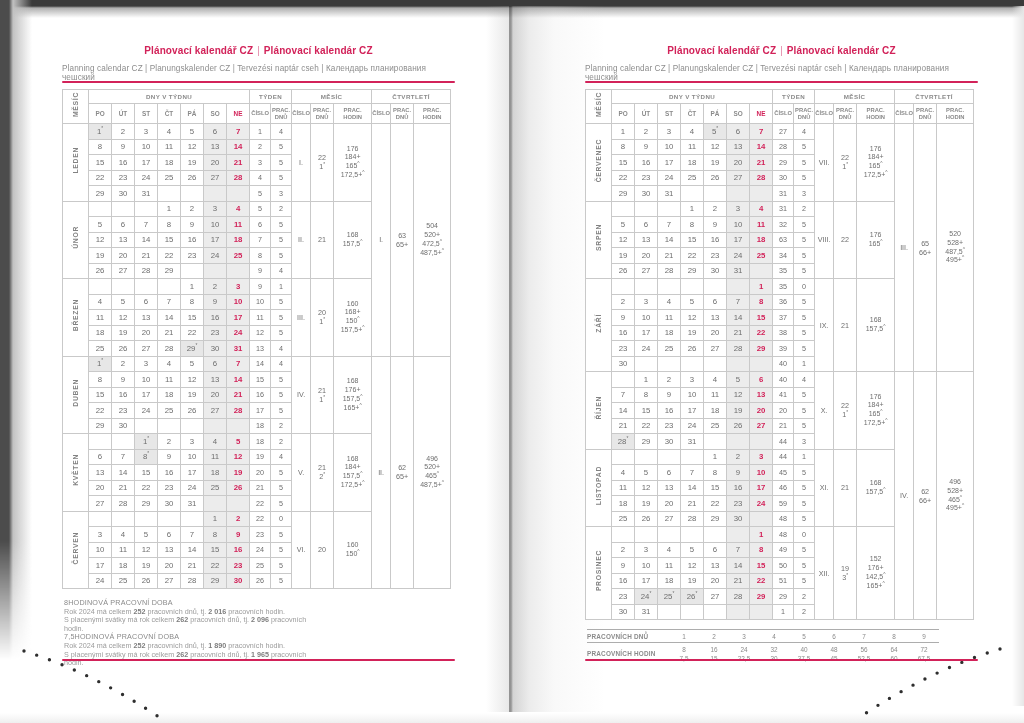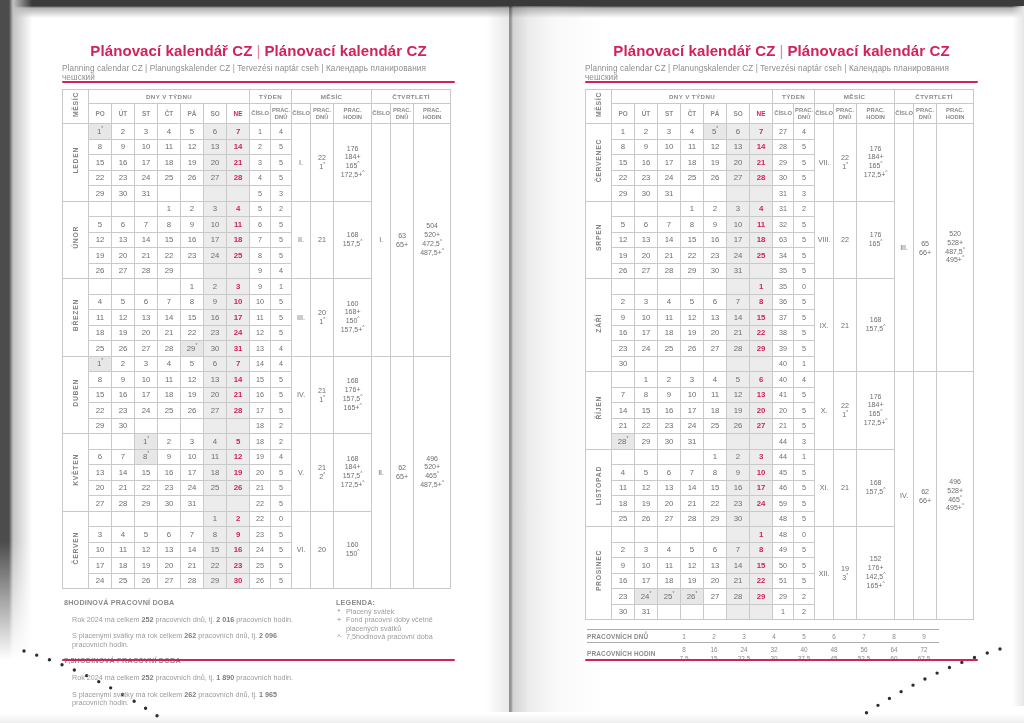--- a/index.html
+++ b/index.html
@@ -24,21 +24,21 @@
   .gutter-left{position:absolute;top:6px;height:706px;left:486px;width:23px;
     background:linear-gradient(to right, rgba(255,255,255,0), rgba(150,150,150,.22));}
   svg.arcs{position:absolute;left:0;top:0;}
 
   
   .page{position:absolute;top:0;width:393px;height:723px;}
   .page.left{left:62px;}
   .page.right{left:585px;}
 
   .ptitle{position:absolute;top:43px;left:0;width:100%;margin:0;text-align:center;
-    font-size:15px;line-height:16px;font-weight:bold;color:var(--accent);letter-spacing:.1px;}
+    font-size:10px;line-height:16px;font-weight:bold;color:var(--accent);letter-spacing:.1px;}
   .ptitle .divider{font-weight:400;color:#e386a7;padding:0 4px;}
   .psub{position:absolute;top:64px;left:0;width:100%;margin:0;text-align:left;
     font-size:8.2px;color:#8d8d8d;letter-spacing:.1px;}
   .rule{position:absolute;left:0;width:100%;height:2px;background:var(--accent);border-radius:1px;}
   .rtop{top:81px;}
   .rbottom{top:659px;}
 
   
   table.cal{position:absolute;top:89px;left:0;border-collapse:collapse;table-layout:fixed;
     width:389px;}
@@ -57,22 +57,22 @@
   .cal td.ne{color:var(--accent);font-weight:bold;}
   .cal td.num{font-size:7.2px;}
   .cal td.mcell,.cal td.qcell{font-size:7.2px;white-space:nowrap;}
   .cal td.hodin{font-size:7px;line-height:8.8px;}
   .cal sup{font-size:4.8px;vertical-align:super;line-height:0;}
 
   
   .footer-left{position:absolute;top:599px;left:2px;width:391px;display:flex;gap:14px;}
   .fcol.info{width:258px;}
   .fcol.leg{width:119px;}
-  .ftitle{margin:0;font-size:7.2px;line-height:8.6px;font-weight:bold;color:#8a8a8a;letter-spacing:.2px;}
-  .fline{margin:8px;font-size:7.2px;line-height:8.6px;color:#9b9b9b;}
+  .ftitle{margin:0;font-size:7.2px;line-height:8.6px;font-weight:normal;color:#8a8a8a;letter-spacing:.2px;}
+  .fline{margin:0;font-size:7.2px;line-height:8.6px;color:#9b9b9b;}
   .fline b{color:#7d7d7d;}
   .legend-item{display:flex;gap:4px;font-size:7.2px;line-height:8.6px;color:#9b9b9b;}
   .legend-item .sym{width:6px;flex:none;text-align:center;color:#8a8a8a;}
 
   
   table.ftab{position:absolute;top:629px;left:2px;border-collapse:collapse;table-layout:fixed;width:352px;}
   .ftab th{width:82px;text-align:left;font-size:6.4px;font-weight:bold;color:#8a8a8a;letter-spacing:.2px;padding:0;}
   .ftab td{width:30px;text-align:center;font-size:6.4px;color:#8a8a8a;padding:0;}
   .ftab tr.days th,.ftab tr.days td{height:12px;border-top:1px solid #adadad;border-bottom:1px solid #adadad;}
   .ftab tr.hours th,.ftab tr.hours td{height:21px;line-height:9px;vertical-align:middle;}
@@ -503,35 +503,20 @@
 
   <div class="footer-left">
     <div class="fcol info">
       <p class="ftitle">8HODINOVÁ PRACOVNÍ DOBA</p>
       <p class="fline">Rok 2024 má celkem <b>252</b> pracovních dnů, tj. <b>2 016</b> pracovních hodin.</p>
       <p class="fline">S placenými svátky má rok celkem <b>262</b> pracovních dnů, tj. <b>2 096</b> pracovních hodin.</p>
       <p class="ftitle">7,5HODINOVÁ PRACOVNÍ DOBA</p>
       <p class="fline">Rok 2024 má celkem <b>252</b> pracovních dnů, tj. <b>1 890</b> pracovních hodin.</p>
       <p class="fline">S placenými svátky má rok celkem <b>262</b> pracovních dnů, tj. <b>1 965</b> pracovních hodin.</p>
     </div>
-    <div class="fcol leg">
-      <p class="ftitle">LEGENDA:</p>
-      <div class="legend-item">
-        <span class="sym">*</span>
-        <span>Placený svátek</span>
-      </div>
-      <div class="legend-item">
-        <span class="sym">+</span>
-        <span>Fond pracovní doby včetně placených svátků</span>
-      </div>
-      <div class="legend-item">
-        <span class="sym">^</span>
-        <span>7,5hodinová pracovní doba</span>
-      </div>
-    </div>
   </div>
   <div class="rule rbottom"></div>
 </section>
 
 <section class="page right">
   <h1 class="ptitle">
     <span>Plánovací kalendář CZ</span><span class="divider">|</span><span>Plánovací kalendár CZ</span>
   </h1>
   <p class="psub">Planning calendar CZ | Planungskalender CZ | Tervezési naptár cseh | Календарь планирования чешский</p>
   <div class="rule rtop"></div>

